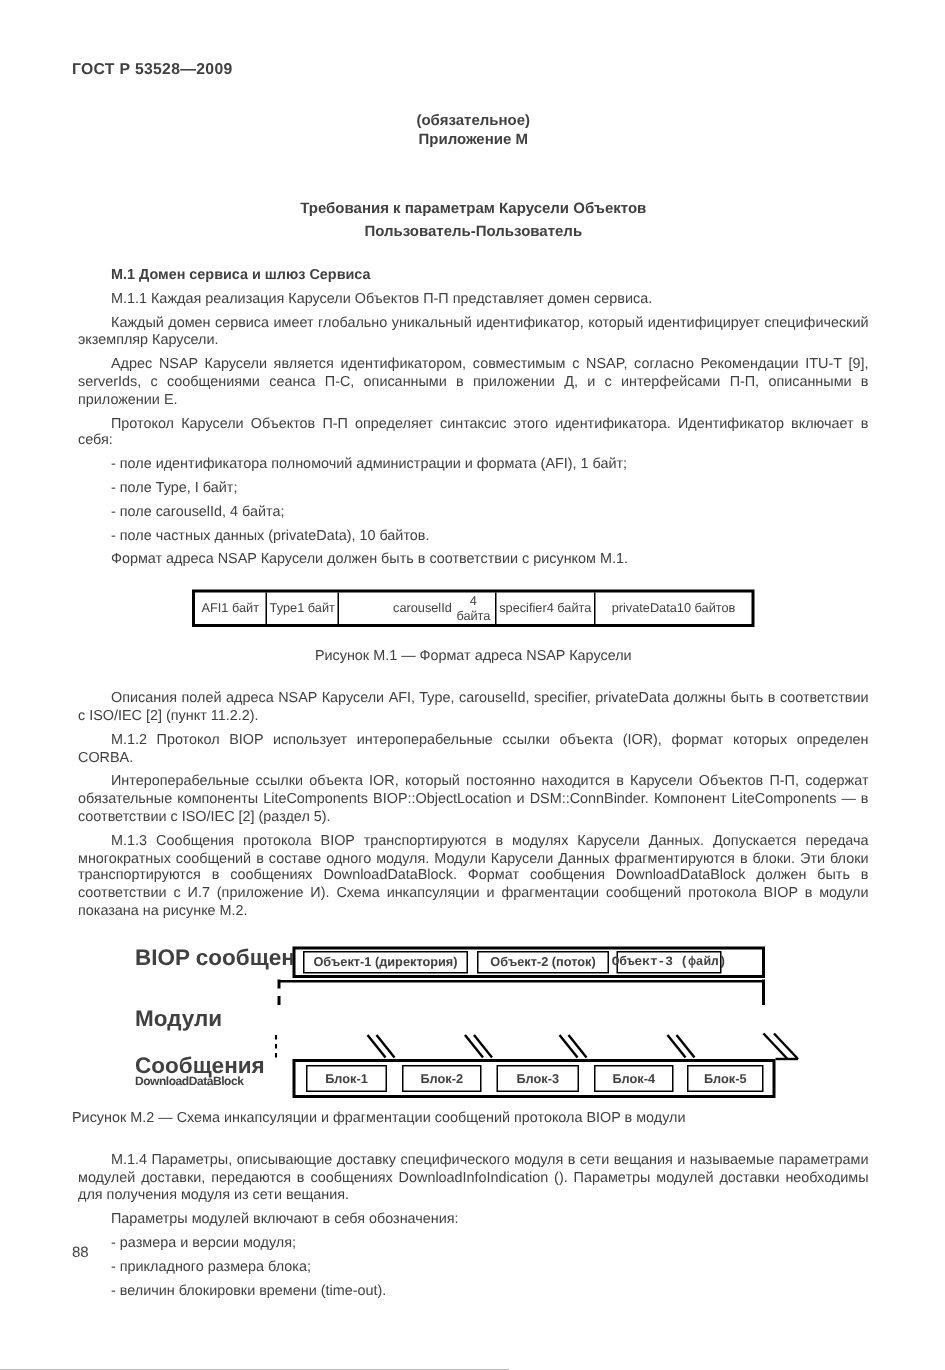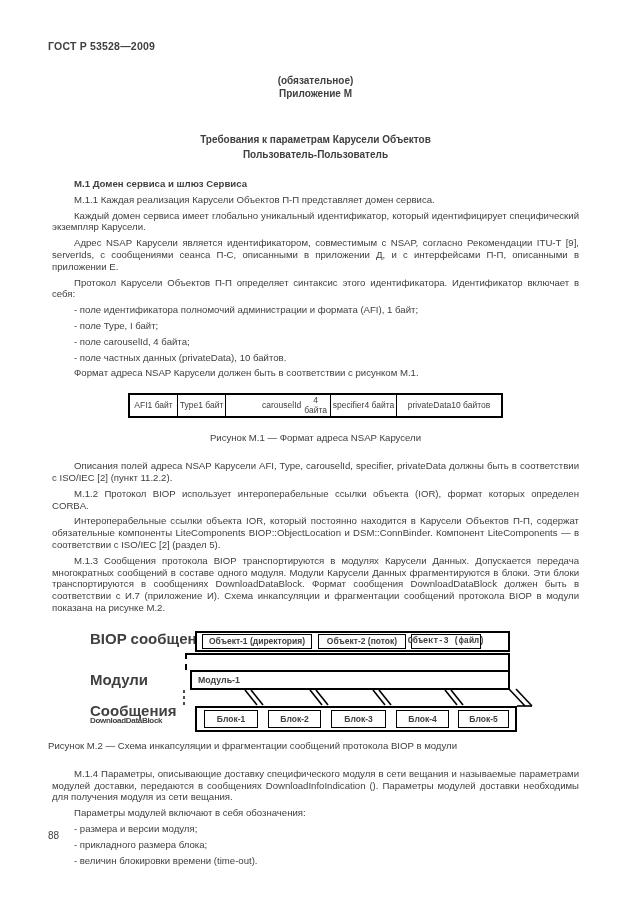--- a/index.html
+++ b/index.html
@@ -146,23 +146,20 @@
       <div class="rowlabel lbl3b" style="top:88px;">DownloadDataBlock</div>
 
       <div class="box row1">
         <div class="minibox ob1">Объект-1 (директория)</div>
         <div class="minibox ob2">Объект-2 (поток)</div>
         <div class="minibox ob3">Объект-3 (файл)</div>
       </div>
 
       <div class="band"></div>
 
-      <div class="box modbox">
-        <span class="modlabel">Модуль-1</span>
-      </div>
 
       <div class="box row3">
         <div class="minibox bk1">Блок-1</div>
         <div class="minibox bk2">Блок-2</div>
         <div class="minibox bk3">Блок-3</div>
         <div class="minibox bk4">Блок-4</div>
         <div class="minibox bk5">Блок-5</div>
       </div>
 
       <svg width="452" height="106" viewBox="0 0 452 106">

